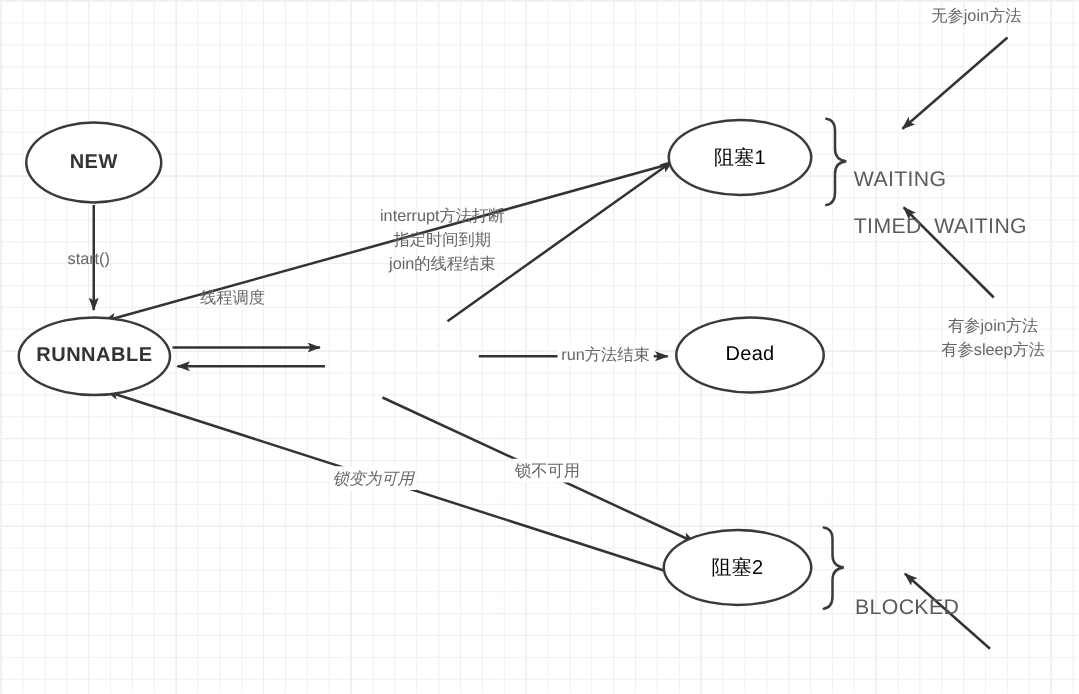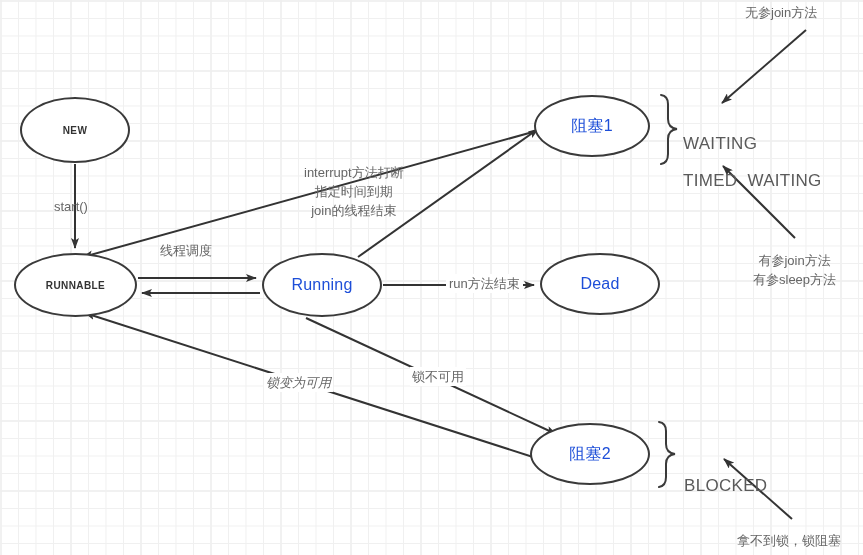--- a/index.html
+++ b/index.html
@@ -36,28 +36,28 @@
   }
   .node {
     position: absolute;
     border: 2.2px solid #3a3a3a;
     border-radius: 50%;
     background: #ffffff;
     display: flex;
     align-items: center;
     justify-content: center;
     box-sizing: border-box;
-    color: #1d4ed8;
+    color: #000000;
     font-size: 16px;
     letter-spacing: .2px;
   }
   .node.bold {
     font-weight: bold;
     color: #333333;
-    font-size: 10px;
+    font-size: 16px;
     letter-spacing: .4px;
   }
   .lbl {
     position: absolute;
     color: #666666;
     font-size: 13px;
     line-height: 19px;
     white-space: pre;
     text-align: center;
   }
@@ -109,39 +109,36 @@
   </svg>
 
   <div class="node bold" style="left:20px; top:97px; width:110px; height:66px;">
     <span>NEW</span>
   </div>
 
   <div class="node bold" style="left:14px; top:253px; width:123px; height:64px;">
     <span>RUNNABLE</span>
   </div>
 
-  <div class="node" style="left:262px; top:253px; width:120px; height:64px;">
-    <span>Running</span>
-  </div>
 
   <div class="node" style="left:540px; top:253px; width:120px; height:62px;">
     <span>Dead</span>
   </div>
 
   <div class="node" style="left:534px; top:95px; width:116px; height:62px;">
     <span>阻塞1</span>
   </div>
 
   <div class="node" style="left:530px; top:423px; width:120px; height:62px;">
     <span>阻塞2</span>
   </div>
 
   <div class="lbl" style="left:54px; top:197px;">start()</div>
 
-  <div class="lbl" style="left:160px; top:241px;">线程调度</div>
+  <div class="lbl" style="left:160px; top:228px;">线程调度</div>
 
   <div class="lbl" style="left:257px; top:163px;margin-left:47px;">interrupt方法打断
 指定时间到期
 join的线程结束</div>
 
 
   <div class="lbl" style="left:415px; top:274px; background:#ffffff; padding:0 3px;margin-left:31px;">run方法结束</div>
 
   <div class="lbl" style="left:264px; top:373px; background:#ffffff; padding:0 2px;font-style:italic;">锁变为可用</div>
 
@@ -151,15 +148,14 @@
 
   <div class="lbl big" style="left:683px; top:137px;">TIMED  WAITING</div>
 
   <div class="lbl big" style="left:684px; top:442px;">BLOCKED</div>
 
   <div class="lbl" style="left:745px; top:3px;">无参join方法</div>
 
   <div class="lbl" style="left:753px; top:251px;">有参join方法
 有参sleep方法</div>
 
-  <div class="lbl" style="left:737px; top:531px;">拿不到锁，锁阻塞</div>
 
 </div>
 
 </body></html>

